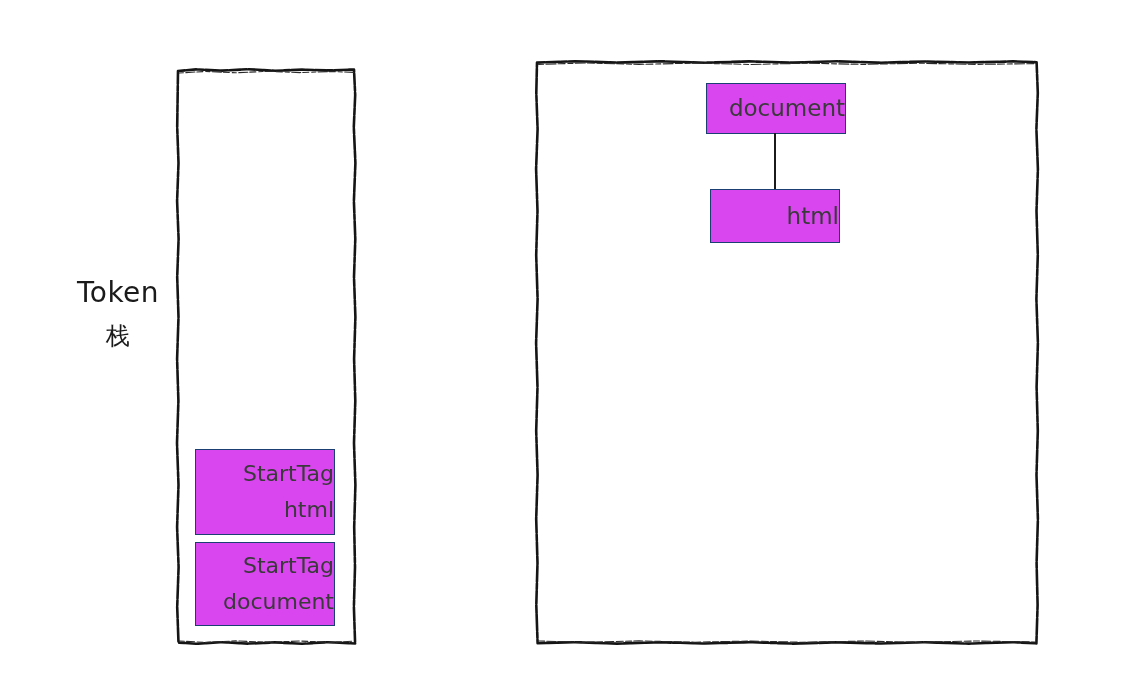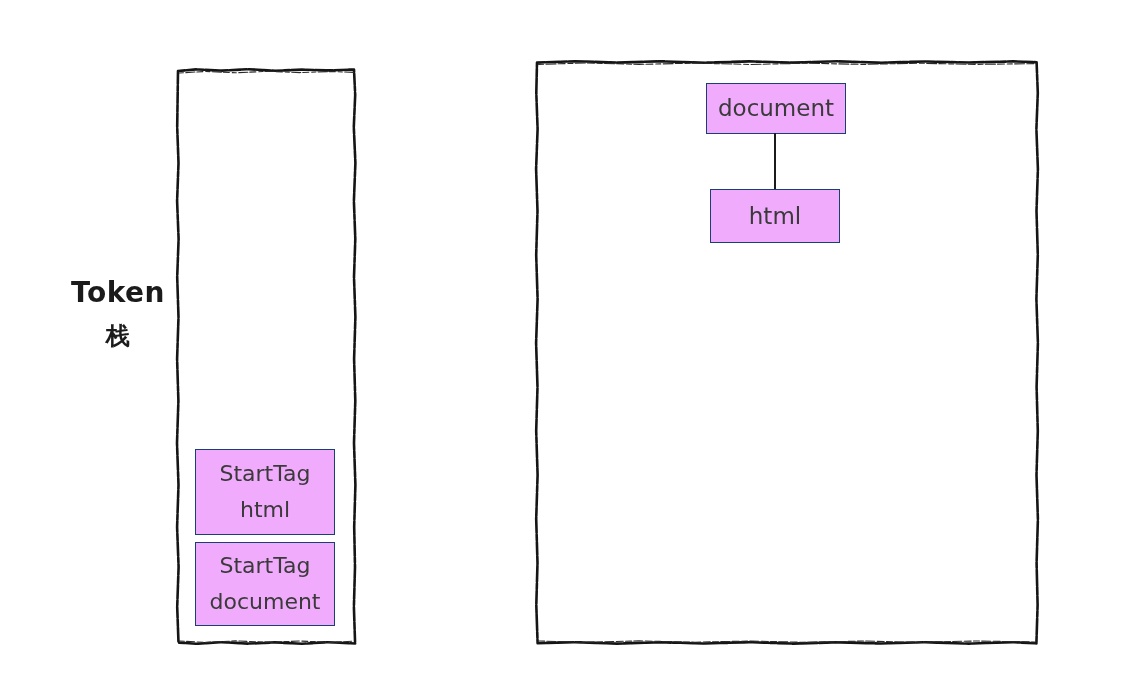--- a/index.html
+++ b/index.html
@@ -50,21 +50,21 @@
     top: 59px;
     width: 504px;
     height: 587px;
   }
 
   
   .side-label {
     position: absolute;
     color: #1b1b1b;
     font-family: "DejaVu Sans", sans-serif;
-    font-weight: 700;
+    font-weight: 400;
     letter-spacing: 0.5px;
     white-space: nowrap;
     text-align: center;
   }
   #token-label {
     left: 60px;
     top: 276px;
     width: 116px;
     font-size: 28px;
   }
@@ -77,26 +77,26 @@
   #dom-label {
     left: 420px;
     top: 282px;
     width: 110px;
     font-size: 28px;
   }
 
   
   .node-box {
     position: absolute;
-    background: #f0abfc;
+    background: #d946ef;
     border: 1.5px solid #1b3f72;
     box-sizing: border-box;
     display: flex;
     flex-direction: column;
-    align-items: center;
+    align-items: flex-end;
     justify-content: center;
     color: #3a3a3a;
     font-family: "DejaVu Sans", sans-serif;
     font-size: 23px;
     line-height: 1.0;
   }
   .node-box .line {
     display: block;
     text-align: center;
     white-space: nowrap;

